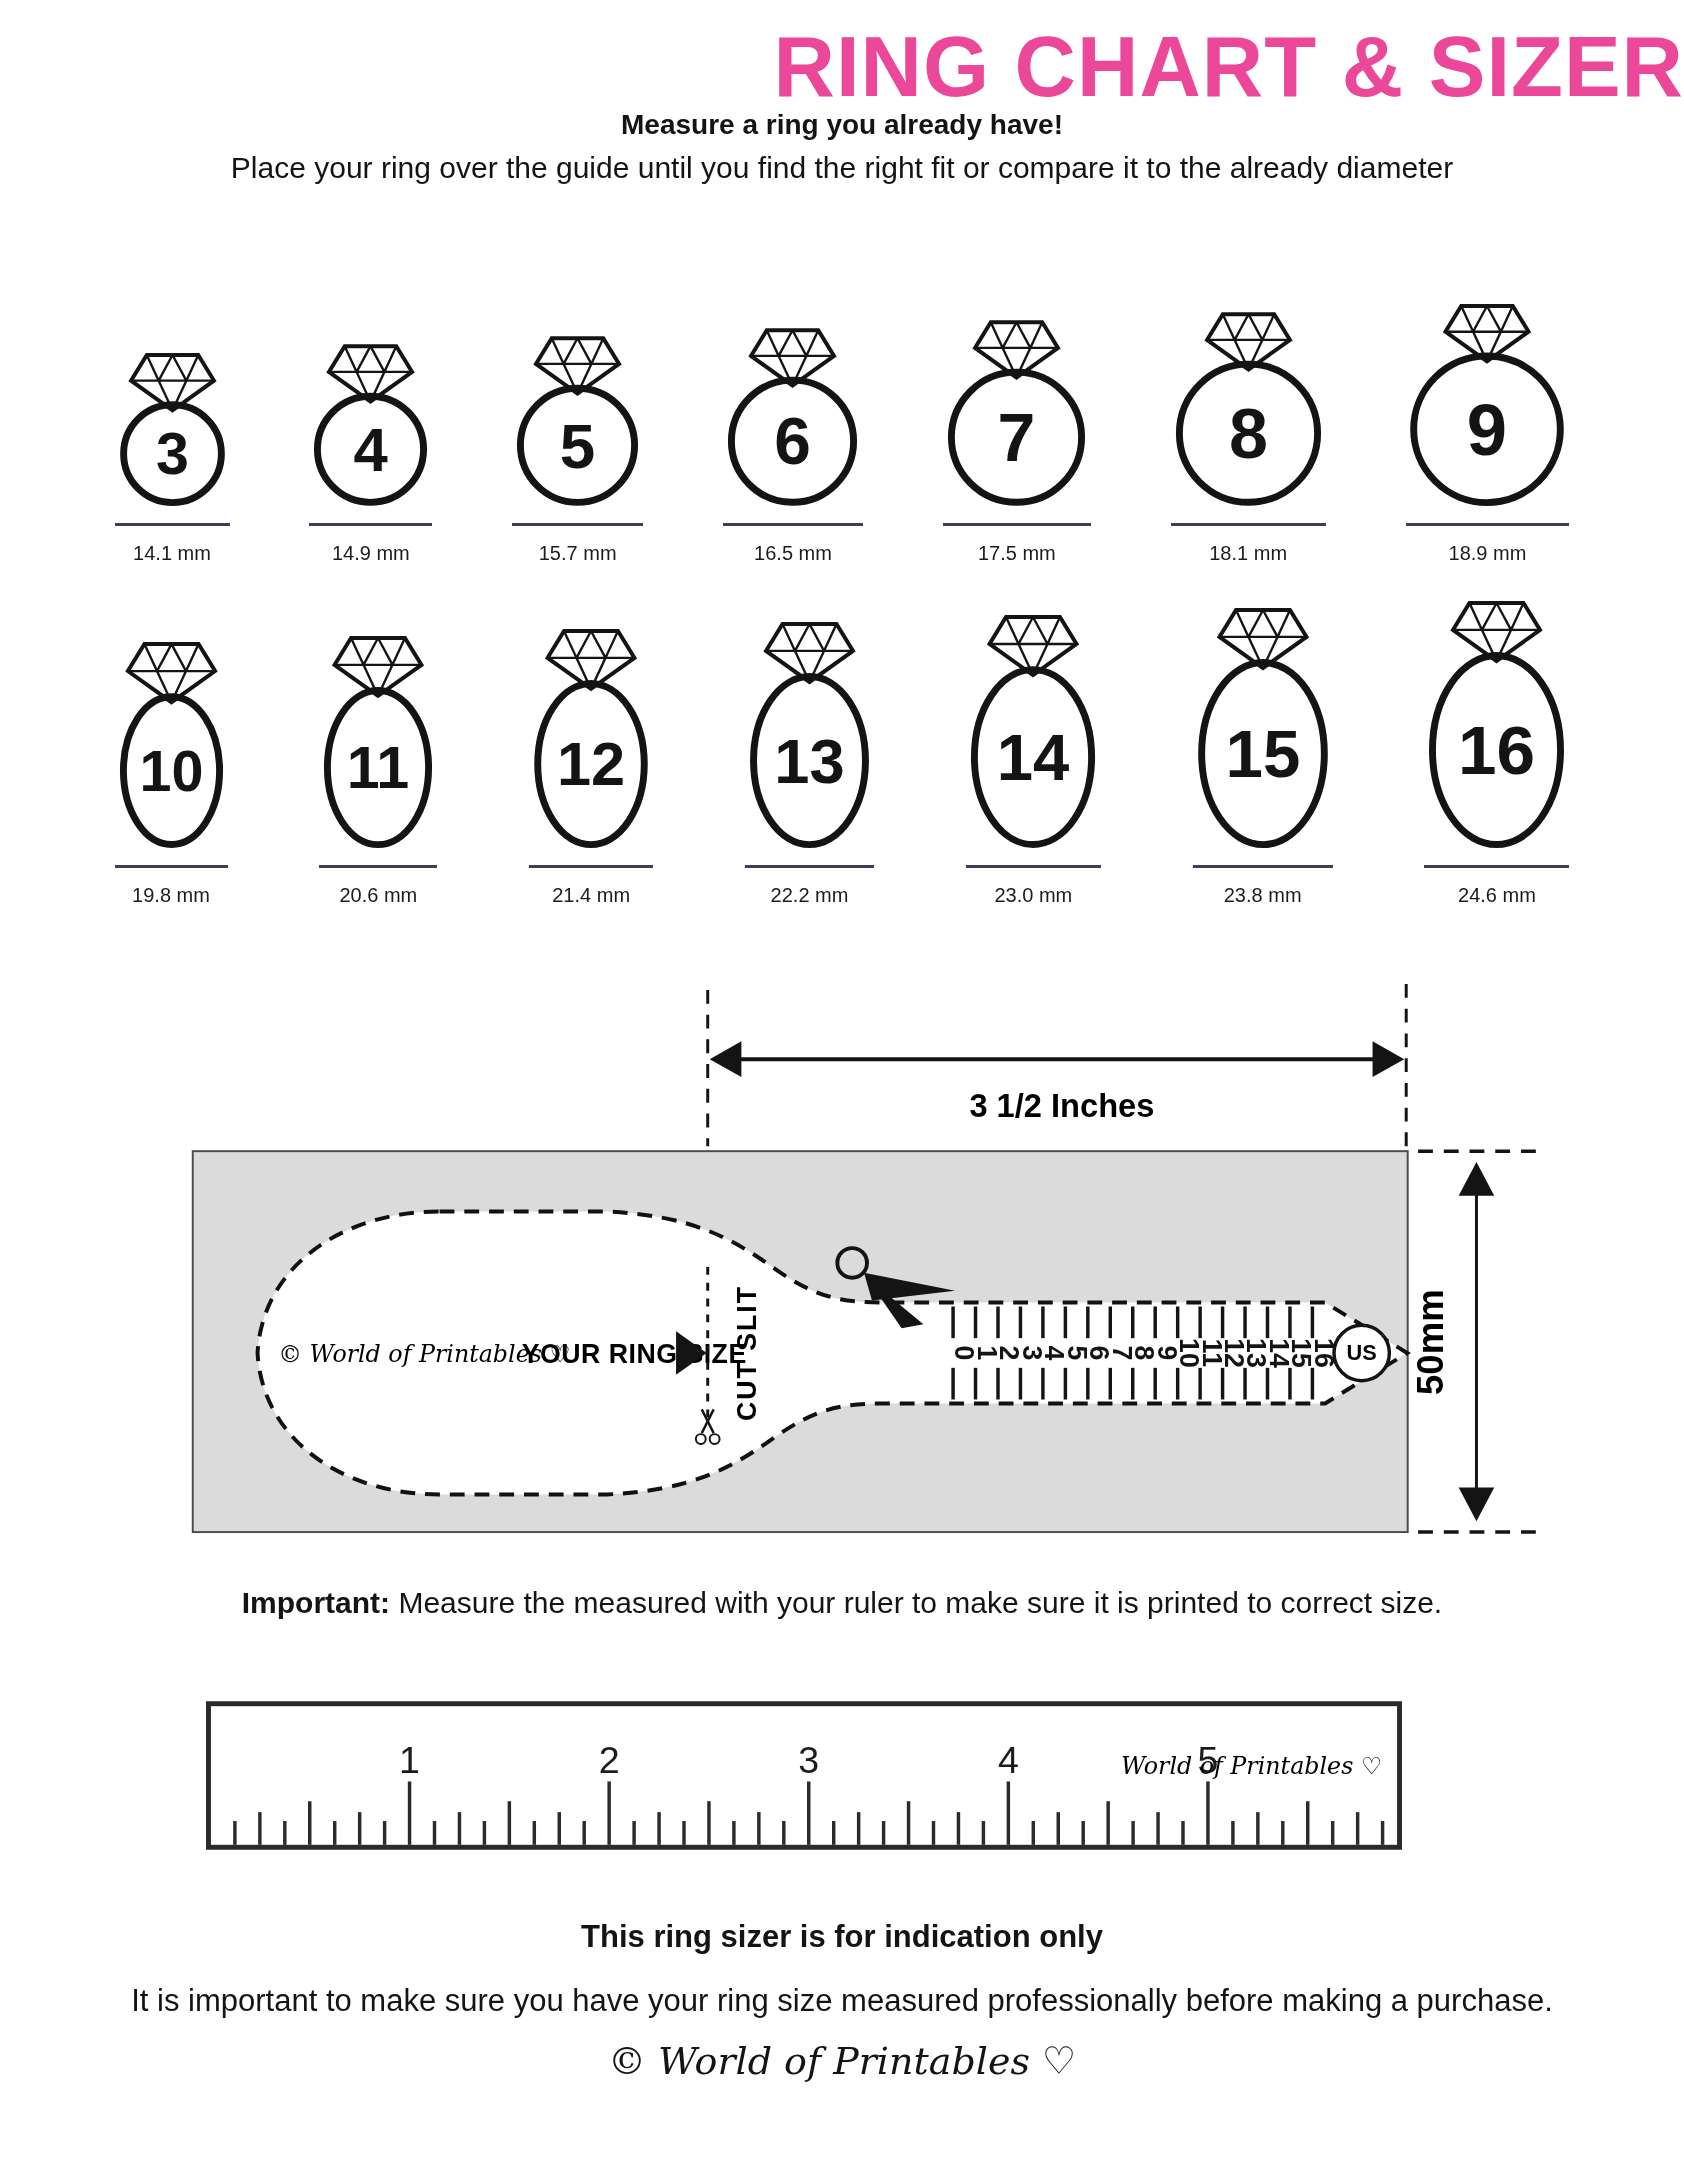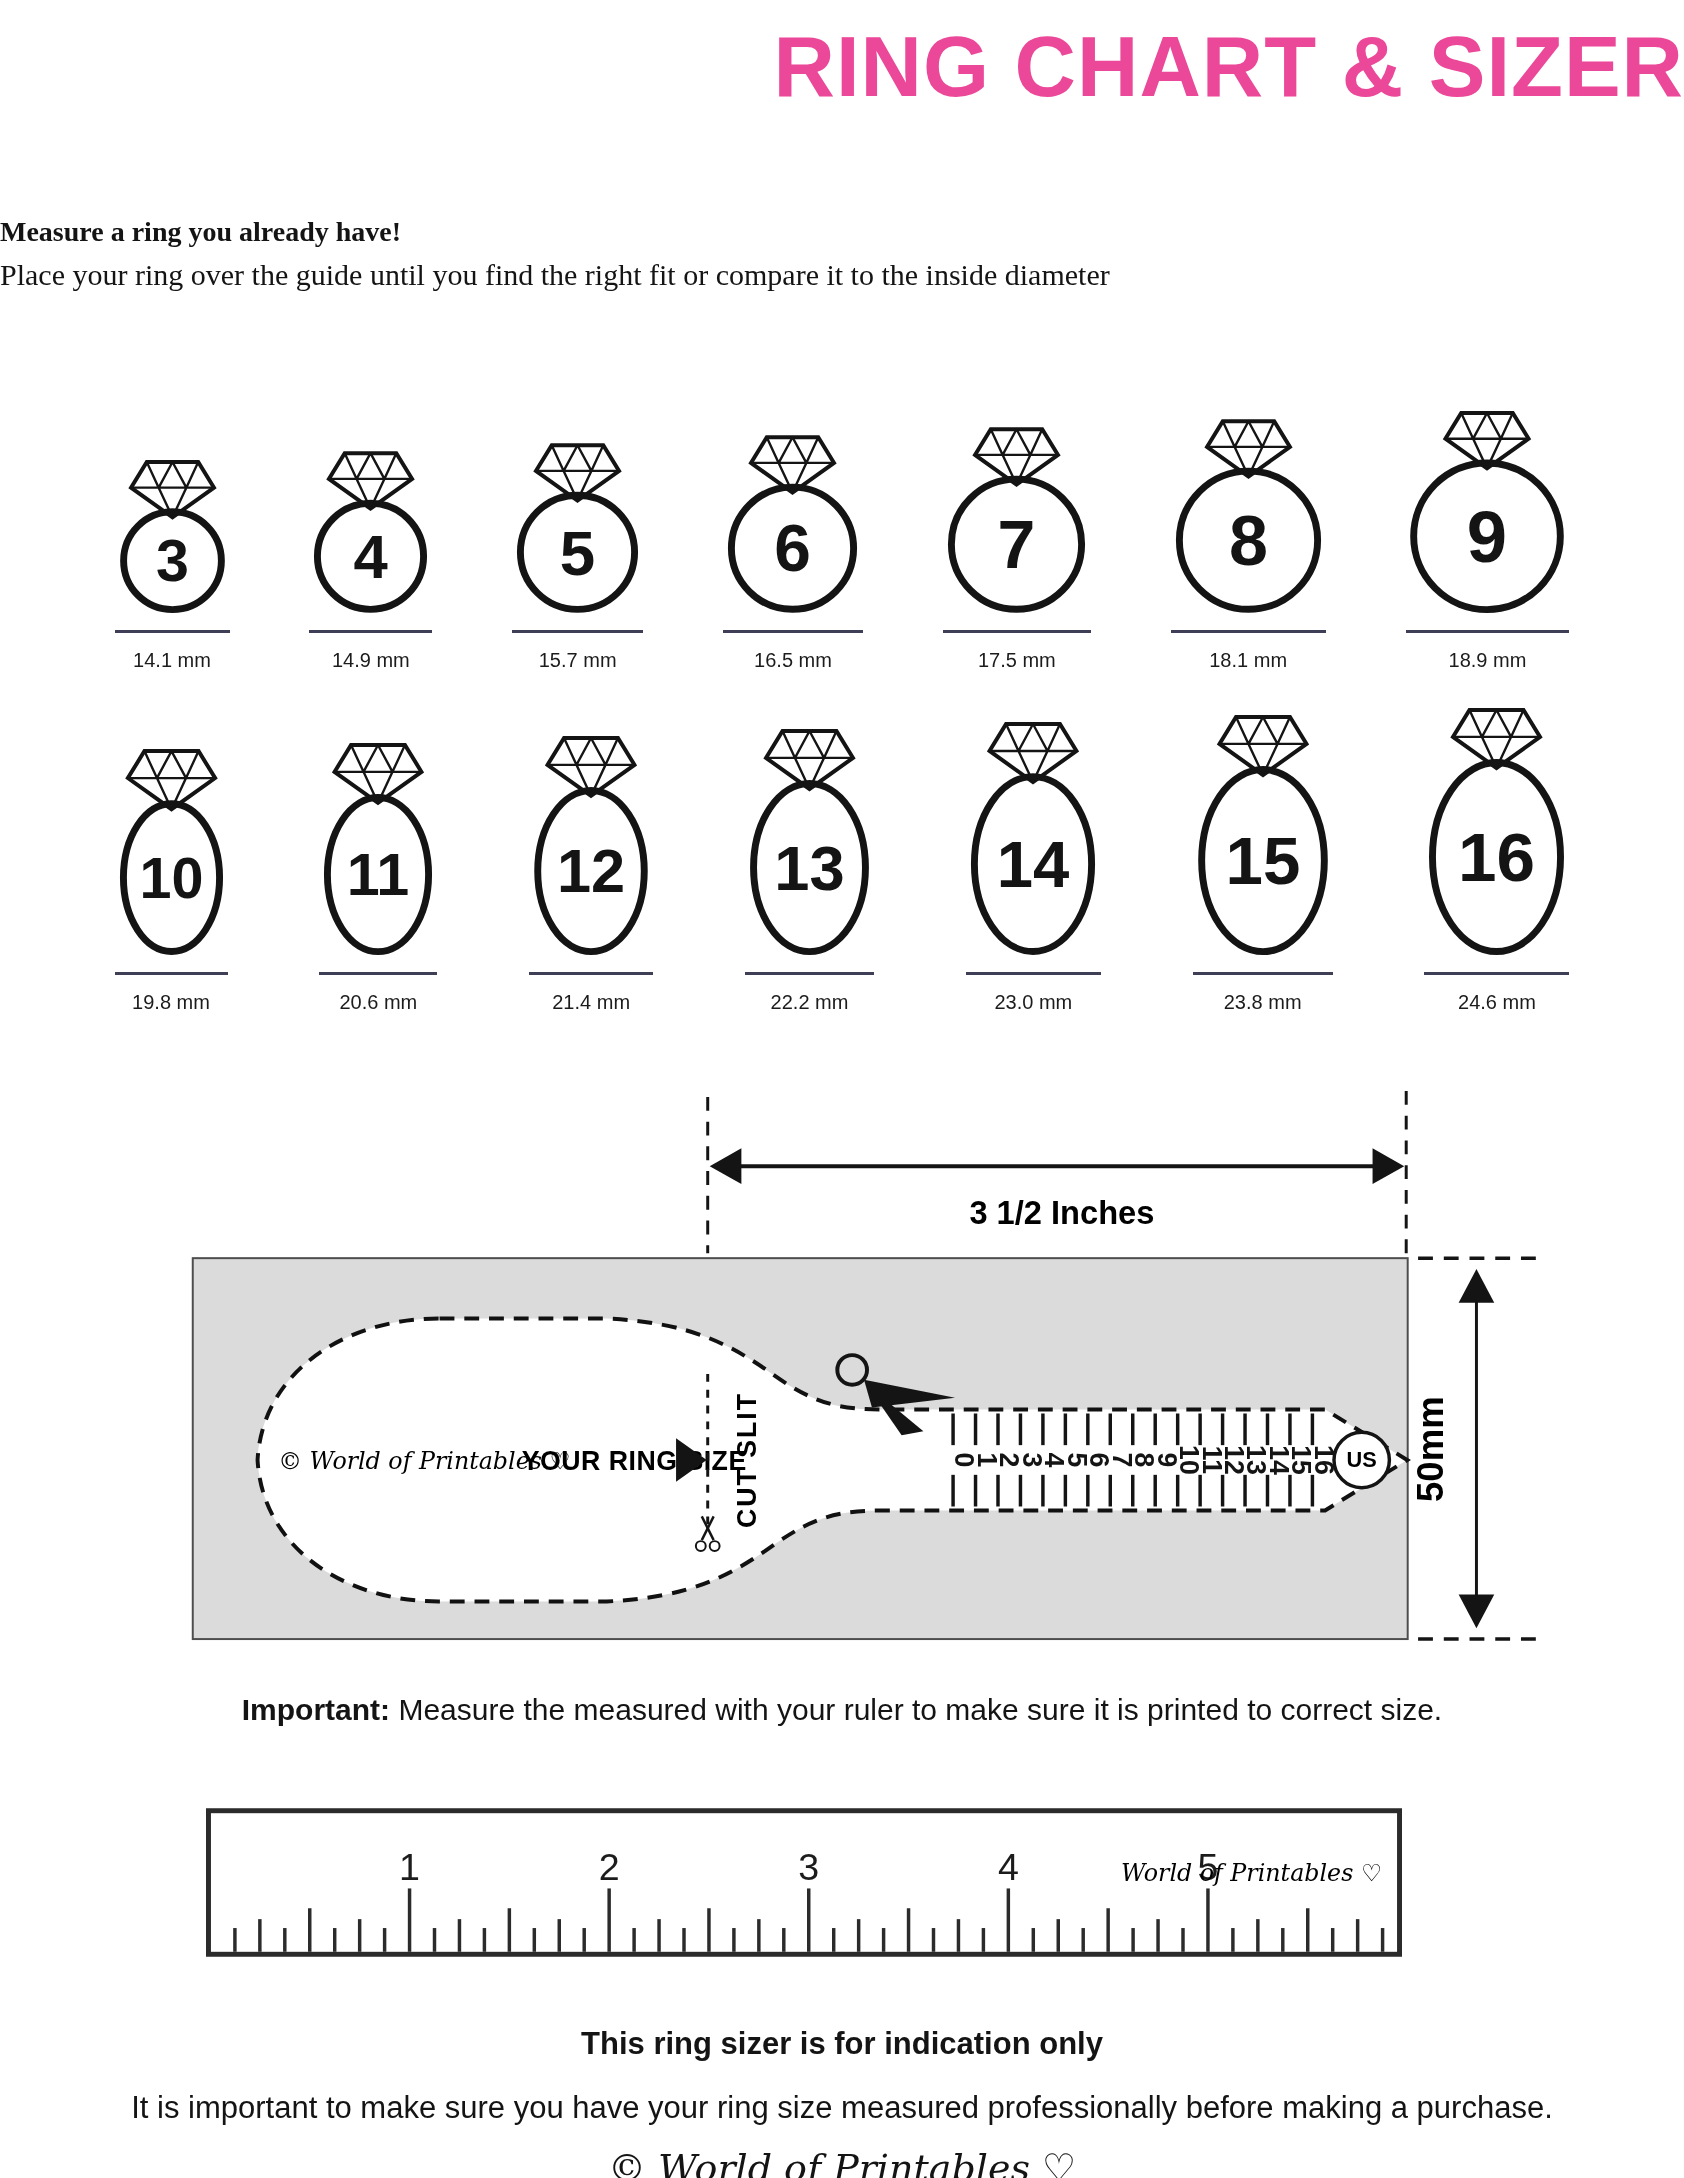--- a/index.html
+++ b/index.html
@@ -4,21 +4,21 @@
 <style>
   html,body{margin:0;padding:0;background:#ffffff;}
   body{
     width:1684px;height:2178px;position:relative;overflow:hidden;
     font-family:"Liberation Sans","DejaVu Sans",sans-serif;color:#141414;
   }
   .page-title{
     margin-top:24px;text-align:right;font-size:85px;font-weight:800;
     letter-spacing:1px;line-height:1;color:#ec4899;
   }
-  .intro{margin-top:107px;font-family:Liberation Serif, serif;}
+  .intro{text-align:center;}
   .intro-bold{font-size:28px;font-weight:bold;}
   .intro-text{font-size:30px;margin-top:10px;}
   .ring-row{
     display:flex;justify-content:space-between;align-items:flex-end;
     width:1455px;margin:0 auto;
   }
   #ring-row-1{margin-top:117px;}
   #ring-row-2{margin-top:34px;}
   .ring-col{display:flex;flex-direction:column;align-items:center;}
   .ring-underline{height:3px;background:#3e3e56;margin-top:12px;}
@@ -39,21 +39,21 @@
 </style>
 </head>
 <body>
 
 
 
 <div class="page-title">RING CHART &amp; SIZER</div>
 
 <div class="intro">
   <div class="intro-bold">Measure a ring you already have!</div>
-  <div class="intro-text">Place your ring over the guide until you find the right fit or compare it to the inside diameter</div>
+  <div class="intro-text">Place your ring over the guide until you find the right fit or compare it to the already diameter</div>
 </div>
 
 <div class="ring-row" id="ring-row-1">
     <div class="ring-col">
     <svg width="115" height="160" viewBox="0 0 116 162" xmlns="http://www.w3.org/2000/svg">
       <path d="M31.96 4 H84.03999999999999 L100 30 L58 60 L16 30 Z" fill="none" stroke="#141414" stroke-width="4" stroke-linejoin="miter"></path>
       <path d="M16 30 H100 M31.96 4 L44 30 M58 4 L44 30 M58 4 L72 30 M84.03999999999999 4 L72 30 M44 30 L58 60 M72 30 L58 60" fill="none" stroke="#141414" stroke-width="2.4"></path>
       <ellipse cx="58" cy="104" rx="49.5" ry="49.5" fill="none" stroke="#141414" stroke-width="7"></ellipse>
       <text x="58" y="125" text-anchor="middle" font-size="60" font-weight="bold" fill="#141414">3</text>
     </svg>

